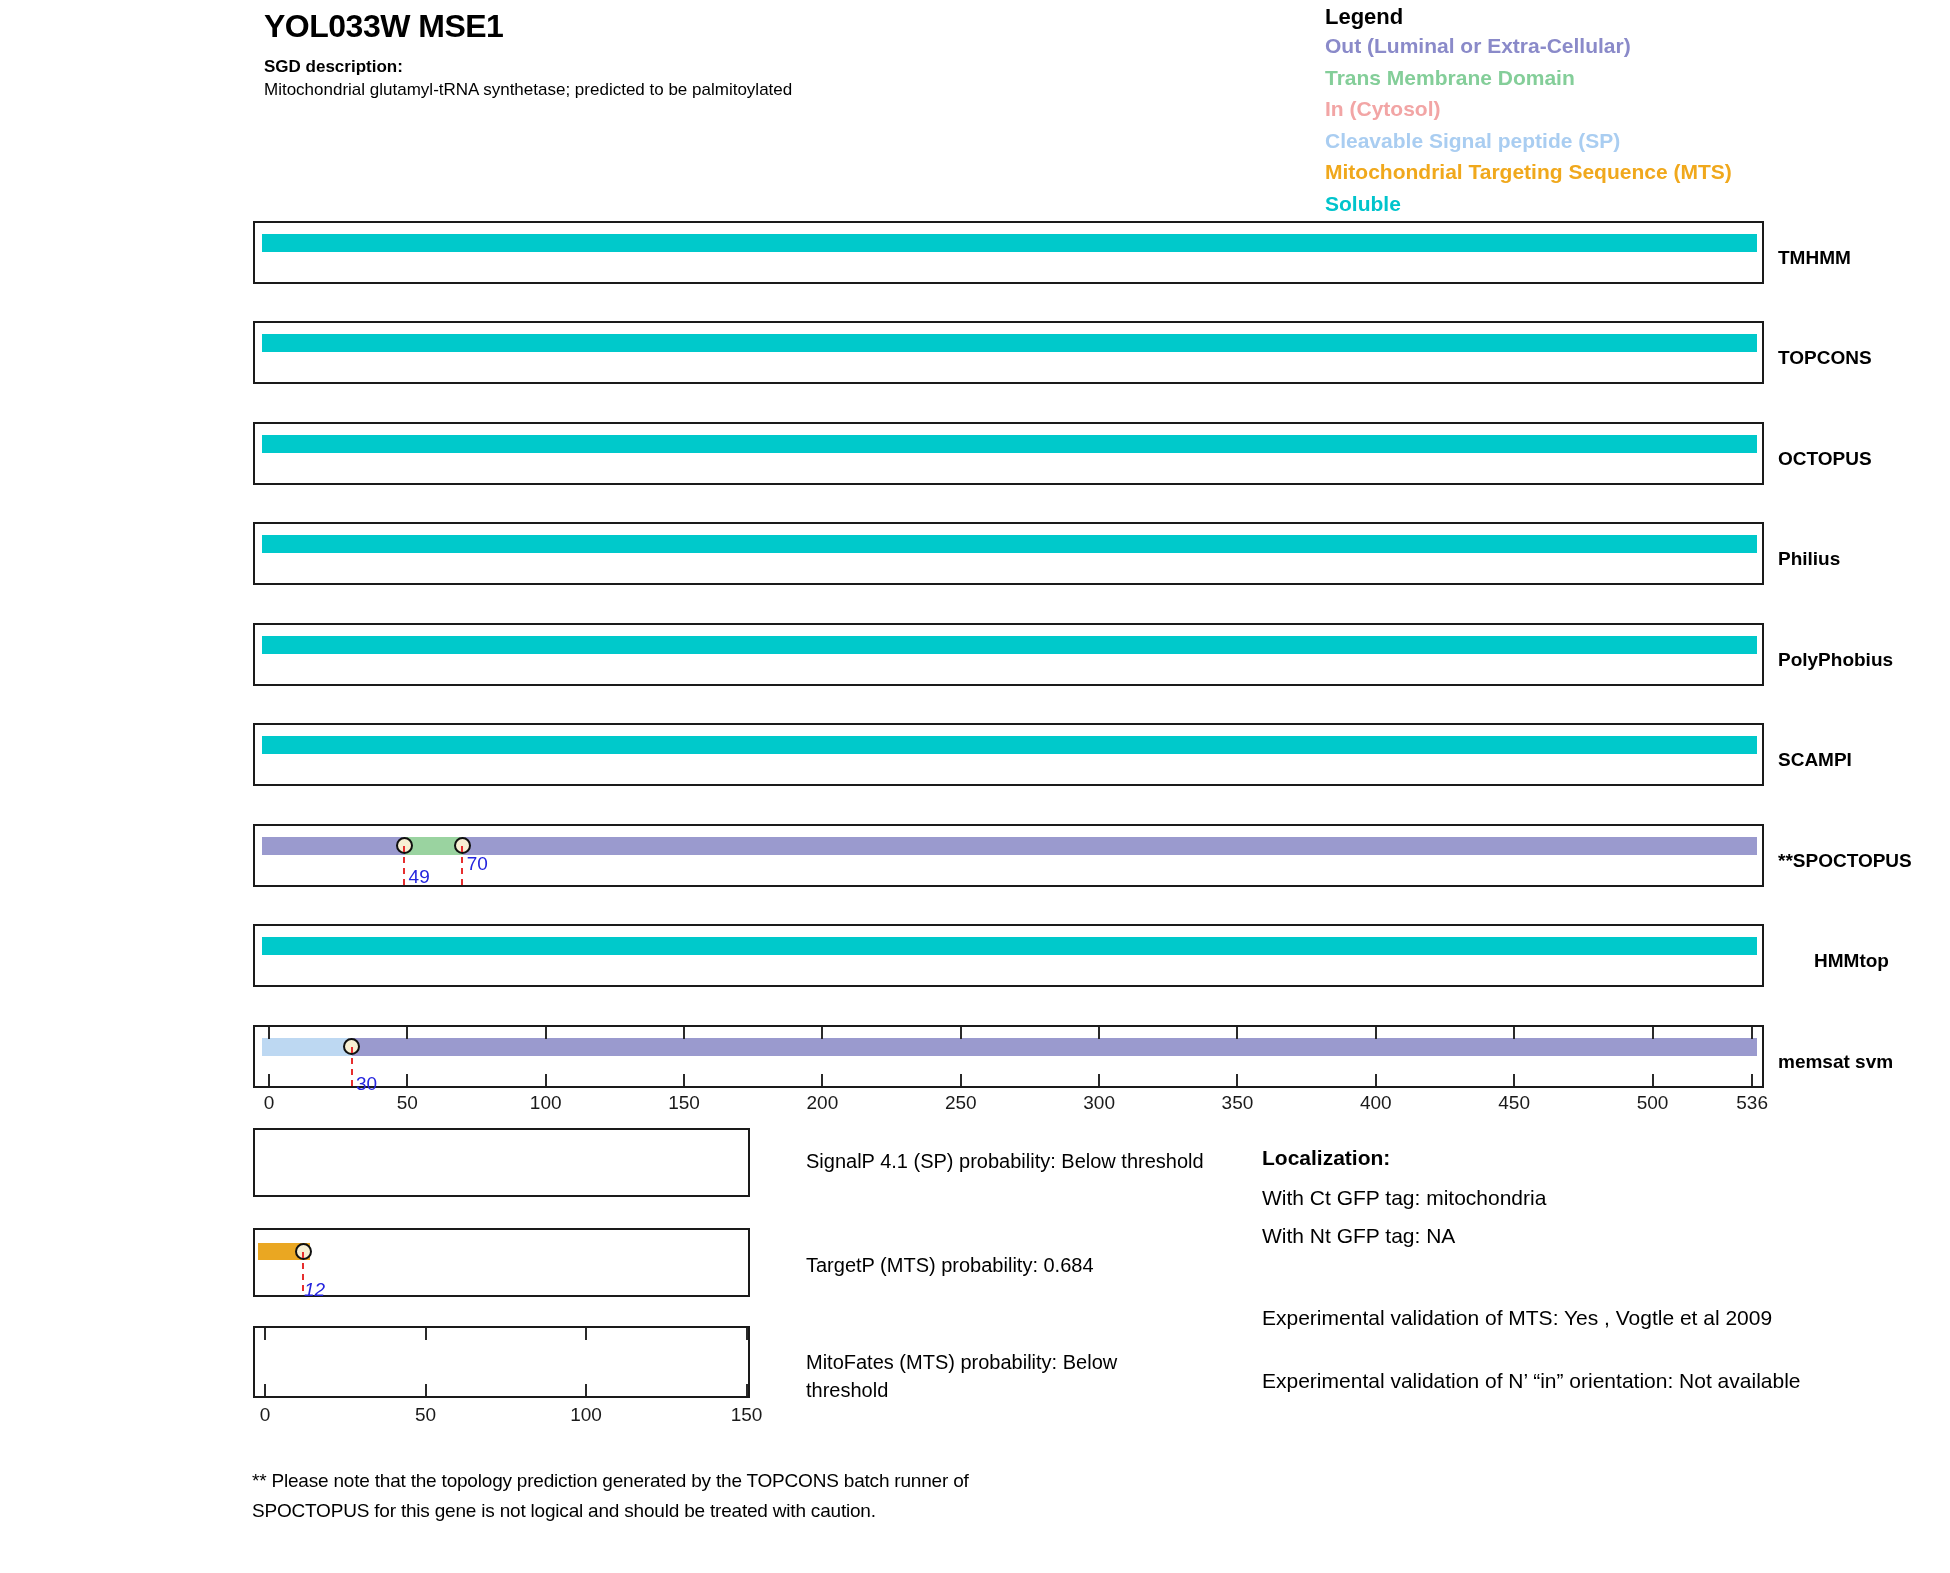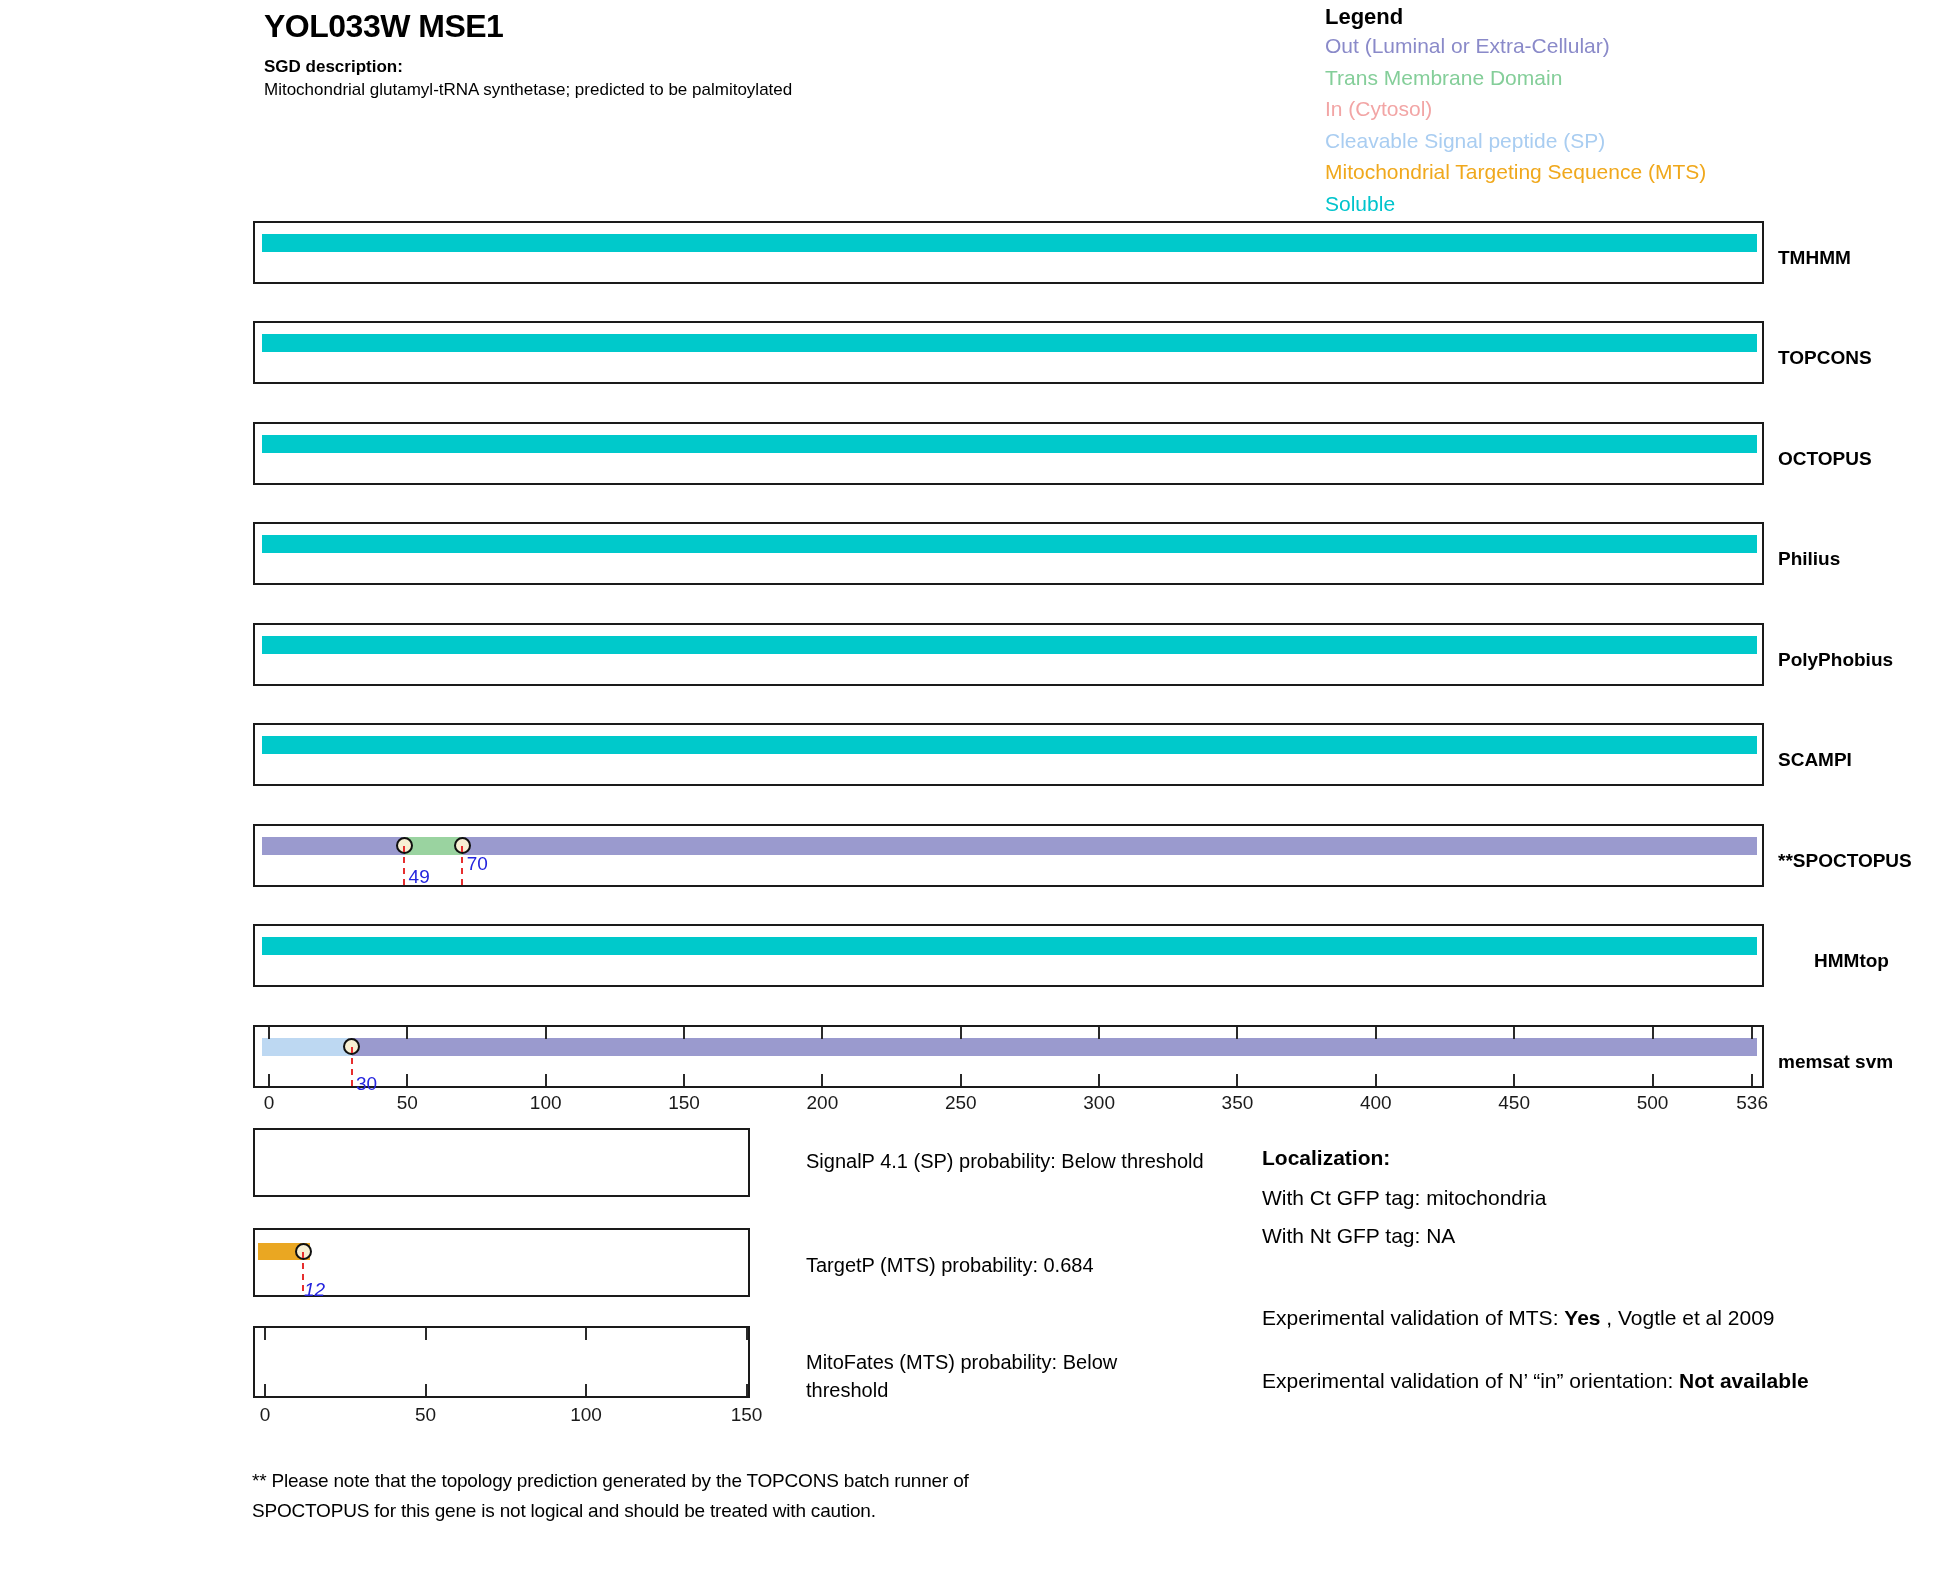--- a/index.html
+++ b/index.html
@@ -3,37 +3,37 @@
 <meta charset="utf-8">
 <style>
   html,body{margin:0;padding:0;background:#fff;}
   .page{position:relative;width:1950px;height:1573px;background:#ffffff;overflow:hidden;
         font-family:"Liberation Sans",sans-serif;color:#000;}
   .abs{position:absolute;}
   .title{font-size:32px;font-weight:bold;letter-spacing:-0.5px;white-space:nowrap;}
   .sgd-label{font-size:17px;font-weight:bold;white-space:nowrap;}
   .sgd-desc{font-size:17px;white-space:nowrap;}
   .legend-title{font-size:22px;font-weight:bold;}
-  .legend-item{font-size:21px;font-weight:normal;line-height:31.6px;white-space:nowrap;}
+  .legend-item{font-size:21px;font-weight:bold;line-height:31.6px;white-space:nowrap;}
   .track-box{position:absolute;border:2px solid #1a1a1a;background:#fff;}
   .seg{position:absolute;}
   .track-label{position:absolute;font-size:19px;font-weight:bold;white-space:nowrap;}
   .ruler-tick{position:absolute;width:2px;background:#2a2a2a;}
   .marker-line{position:absolute;width:0;border-left:2.5px dashed #e62e2e;z-index:3;}
   .marker-circle{position:absolute;width:13px;height:13px;border-radius:50%;
                  border:2.5px solid #101010;background:#f7efd3;z-index:2;}
   .marker-label{position:absolute;font-size:19px;color:#2424dd;z-index:4;white-space:nowrap;}
   .axis-label{position:absolute;font-size:19px;color:#1a1a1a;transform:translateX(-50%);}
   .side-label{position:absolute;font-size:20px;white-space:nowrap;}
   .side-label.wrap{white-space:normal;width:335px;line-height:28px;}
   .rp{position:absolute;left:1262px;font-size:21px;}
   .rp.bold{font-weight:bold;}
   .rp-wrap{width:560px;line-height:34px;}
   .footnote{position:absolute;left:252px;font-size:19px;line-height:30px;letter-spacing:-0.2px;}
-  b{font-weight:bold;}
+  b{font-weight:normal;}
 </style>
 </head>
 <body>
 
 <div class="page">
 
   <div class="abs title" style="left:264px;top:8px;">YOL033W  MSE1</div>
   <div class="abs sgd-label" style="left:264px;top:57px;">SGD description:</div>
   <div class="abs sgd-desc" style="left:264px;top:80px;">Mitochondrial glutamyl-tRNA synthetase; predicted to be palmitoylated</div>
 

